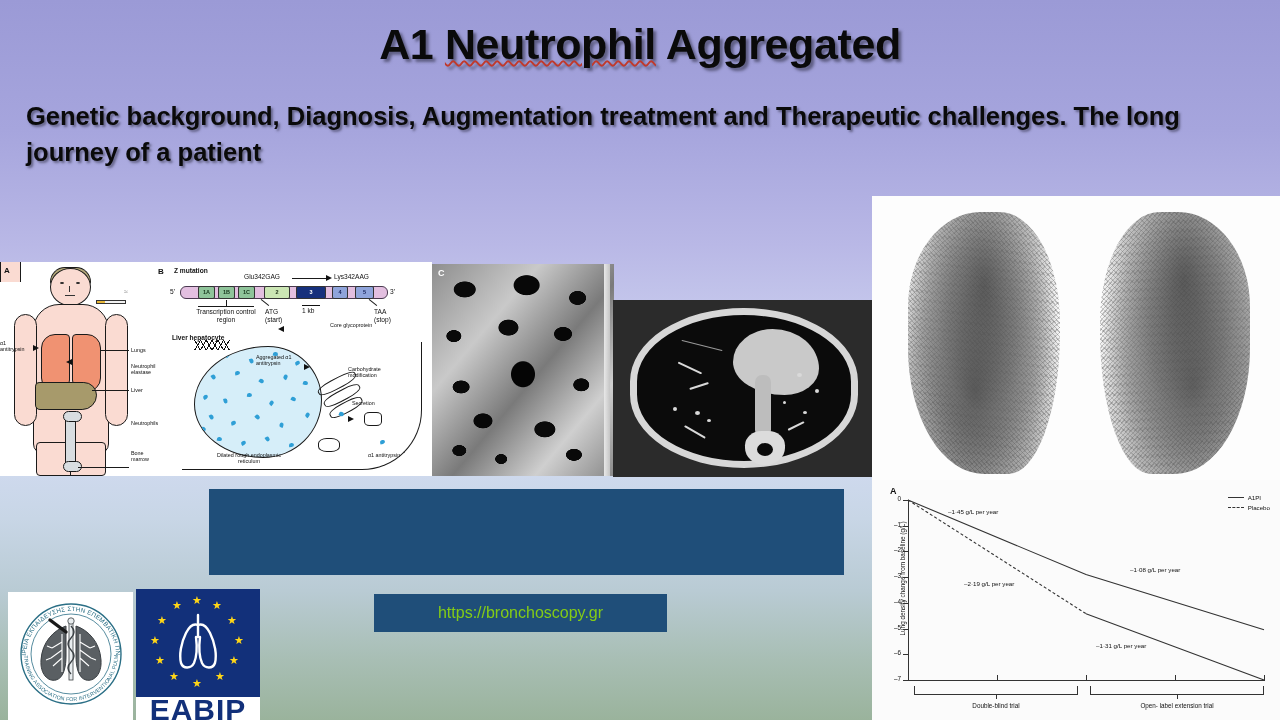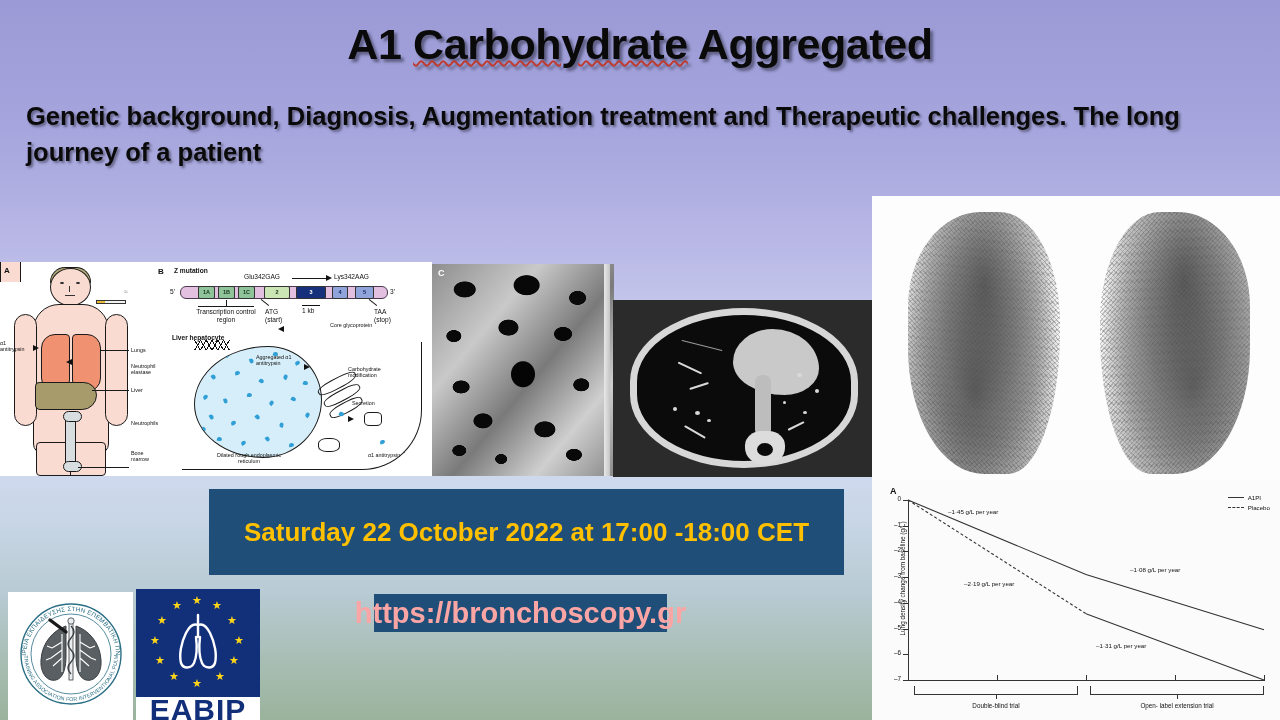--- a/index.html
+++ b/index.html
@@ -285,21 +285,21 @@
     gap: 2px;
   }
   #banner-date span {
     color:#ffc000; font-size:26px; font-weight:bold; line-height:1.16; white-space:nowrap;
   }
   #banner-url {
     position:absolute; left:374px; top:594px; width:293px; height:38px;
     background:#1f4e79;
     display:flex; align-items:center; justify-content:center;
   }
-  #banner-url span { color:#fca5a5; font-size:29px; font-weight:700; line-height:1; }
+  #banner-url span { color:#84cc16; font-size:16px; font-weight:400; line-height:1; }
 
   
   #logo-heta {
     position:absolute; left:8px; top:592px; width:125px; height:128px;
     background:#ffffff;
   }
   #logo-eabip {
     position:absolute; left:136px; top:589px; width:124px; height:131px;
     background:#ffffff;
   }
@@ -324,21 +324,21 @@
     border-radius:50%;
   }
   .heta-lungs { position:absolute; left:24px; top:24px; width:78px; height:74px; }
 </style>
 </head>
 <body>
 
 <div class="slide">
 
   <div class="title">
-    <span>A1 </span><span class="spell">Carbohydrate</span><span> Aggregated</span>
+    <span>A1 </span><span class="spell">Neutrophil</span><span> Aggregated</span>
   </div>
 
   <div class="subtitle">Genetic background, Diagnosis, Augmentation treatment and Therapeutic challenges. The long journey of a patient</div>
 
   <div class="panel" id="fig-ab">
 
     <div id="panelA">
       <div class="fig-letter" style="left:4px; top:4px; font-size:8px;">A</div>
 
       <div class="hair"></div>
@@ -559,21 +559,20 @@
 
       <div class="ch-bracket" style="left:42px; width:164px;"></div>
       <div class="ch-btext" style="left:42px; width:164px;">Double-blind trial</div>
 
       <div class="ch-bracket" style="left:218px; width:174px;"></div>
       <div class="ch-btext" style="left:218px; width:174px;">Open- label extension trial</div>
     </div>
   </div>
 
   <div id="banner-date">
-    <span>Saturday 22 October 2022 at 17:00 -18:00 CET</span>
   </div>
 
   <div id="banner-url">
     <span>https://bronchoscopy.gr</span>
   </div>
 
   <div id="logo-heta">
     <svg class="heta-ring" viewBox="0 0 108 108">
       <defs>
         <path id="arcTop" d="M 9,56 A 45,45 0 0 1 99,56" fill="none"></path>

